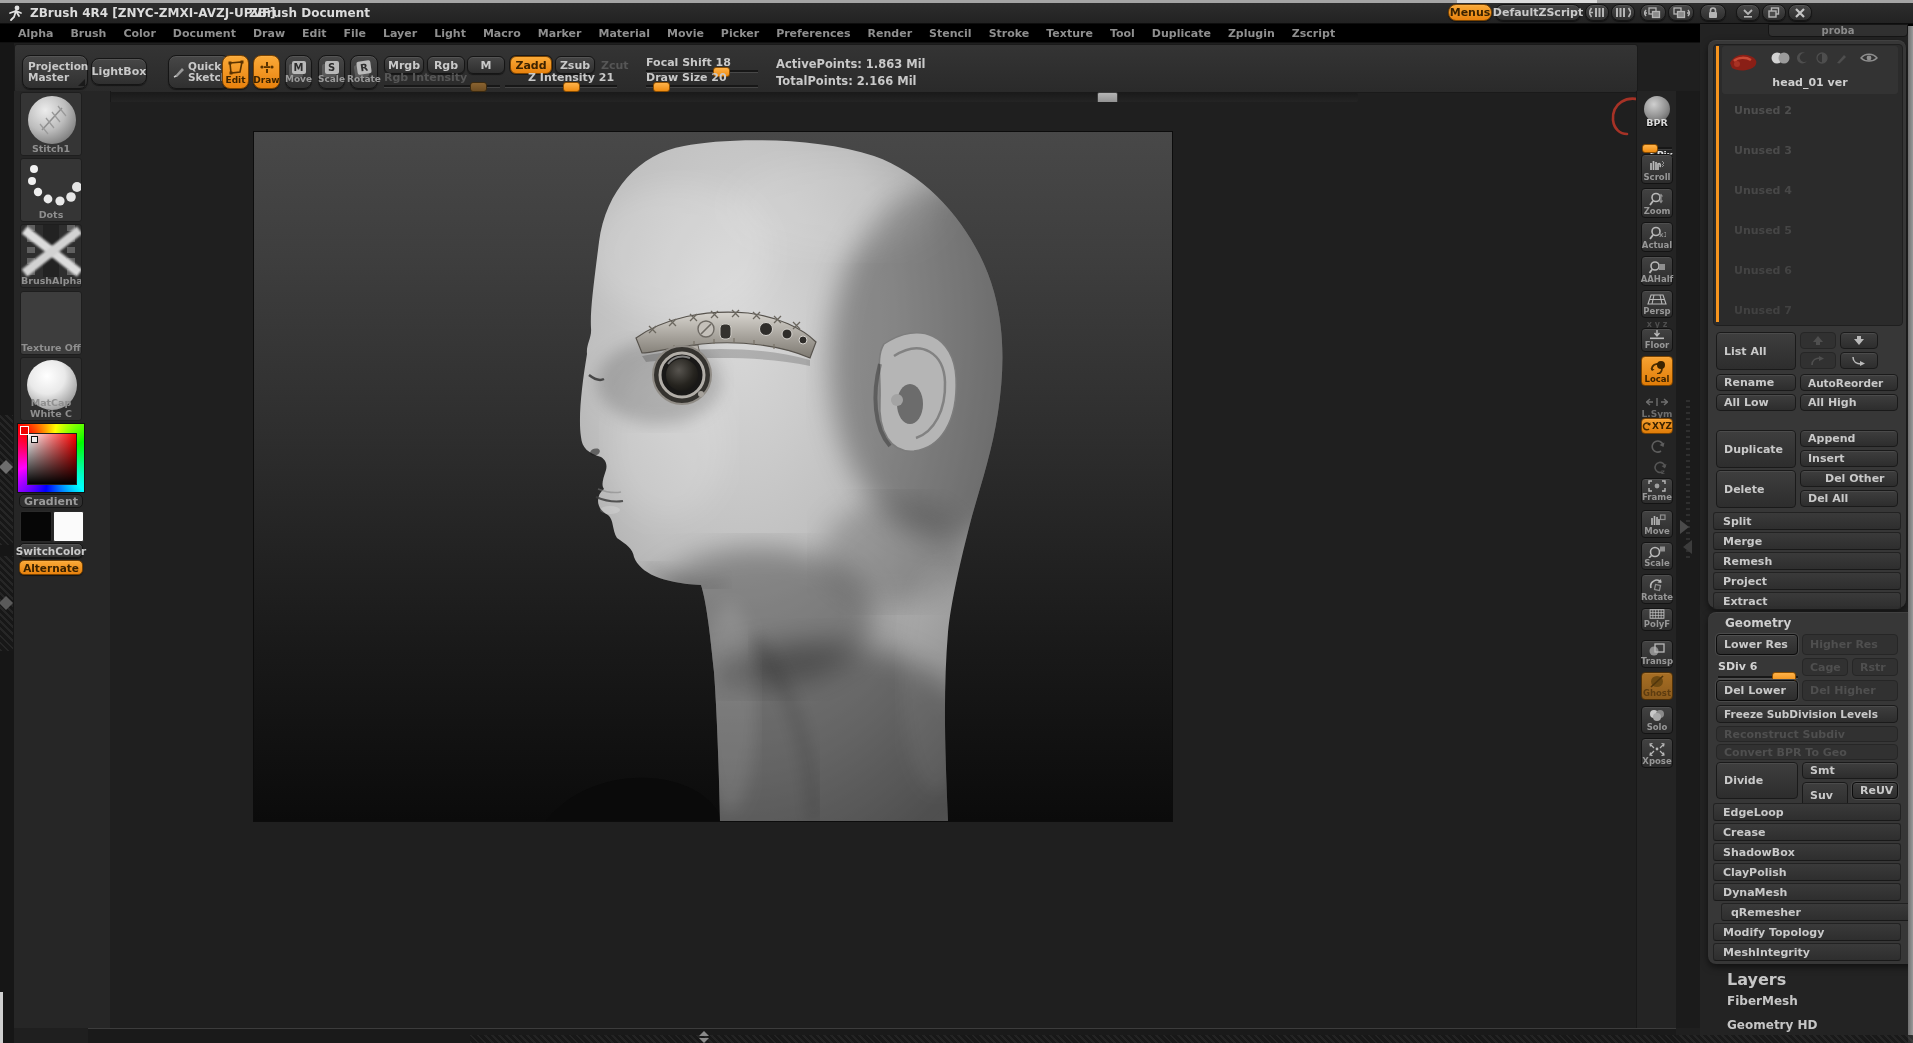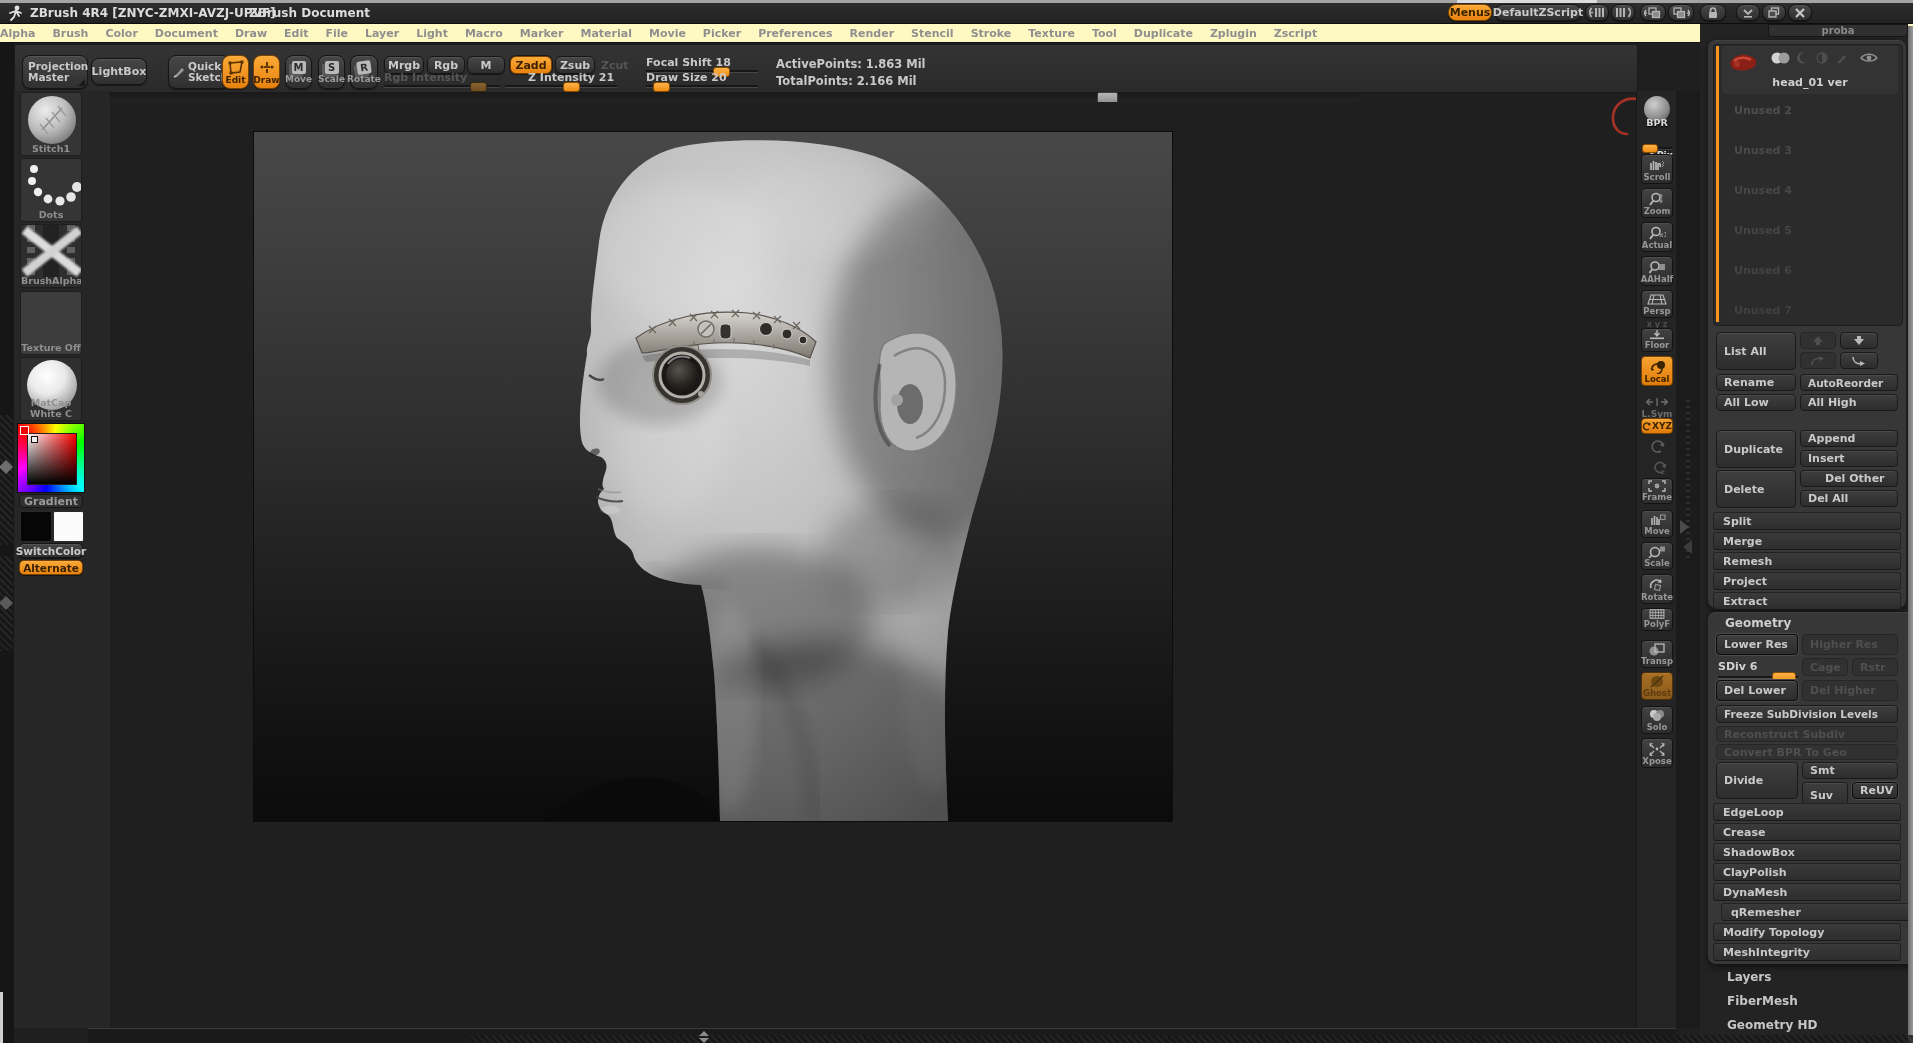--- a/index.html
+++ b/index.html
@@ -104,21 +104,21 @@
           <rect x="1" y="4" width="7" height="6" fill="#4a4a4a" stroke="#b5b5b5" stroke-width="1.4"></rect>
         </svg>
     </div>
     <div class="abs btn" style="left:1788px;top:1px;width:24px;height:17px;">
       <svg width="10" height="10" viewBox="0 0 10 10">
           <path d="M1,1 L9,9 M9,1 L1,9" stroke="#c5c5c5" stroke-width="2.2"></path>
         </svg>
     </div>
   </div>
 
-  <div class="abs" style="left:0;top:24px;width:1913px;height:19px;background:#fef9c3;border-bottom:1px solid #101010;display:flex;align-items:center;box-sizing:border-box;">
+  <div class="abs" style="left:0;top:24px;width:1913px;height:19px;background:#000000;border-bottom:1px solid #101010;display:flex;align-items:center;padding-left:18px;box-sizing:border-box;">
     <span class="menu-item">Alpha</span>
     <span class="menu-item">Brush</span>
     <span class="menu-item">Color</span>
     <span class="menu-item">Document</span>
     <span class="menu-item">Draw</span>
     <span class="menu-item">Edit</span>
     <span class="menu-item">File</span>
     <span class="menu-item">Layer</span>
     <span class="menu-item">Light</span>
     <span class="menu-item">Macro</span>
@@ -659,21 +659,21 @@
     <div class="abs rowbtn" style="left:5px;top:191px;width:188px;height:18px;">EdgeLoop</div>
     <div class="abs rowbtn" style="left:5px;top:211px;width:188px;height:18px;">Crease</div>
     <div class="abs rowbtn" style="left:5px;top:231px;width:188px;height:18px;">ShadowBox</div>
     <div class="abs rowbtn" style="left:5px;top:251px;width:188px;height:18px;">ClayPolish</div>
     <div class="abs rowbtn" style="left:5px;top:271px;width:188px;height:18px;">DynaMesh</div>
     <div class="abs rowbtn" style="left:13px;top:291px;width:204px;height:18px;">qRemesher</div>
     <div class="abs rowbtn" style="left:5px;top:311px;width:188px;height:18px;">Modify Topology</div>
     <div class="abs rowbtn" style="left:5px;top:331px;width:188px;height:18px;">MeshIntegrity</div>
   </div>
 
-  <span class="abs" style="left:1727px;top:970px;color:#c6c6c6;font-size:12px;">Layers</span>
+  <span class="abs" style="left:1727px;top:970px;color:#c6c6c6;font-size:16px;">Layers</span>
   <span class="abs" style="left:1727px;top:994px;color:#c6c6c6;font-size:12px;">FiberMesh</span>
   <span class="abs" style="left:1727px;top:1018px;color:#c6c6c6;font-size:12px;">Geometry HD</span>
 
   <div class="abs" style="left:1908px;top:26px;width:5px;height:1017px;background:linear-gradient(to right,#6e6e6e,#9a9a9a);"></div>
 
   <div class="abs" style="left:88px;top:1028px;width:1588px;height:1px;background:#3c3c3c;"></div>
   <div class="abs" style="left:88px;top:1029px;width:1588px;height:14px;background:#1a1a1a;"></div>
   <div class="abs hatch" style="left:470px;top:1035px;width:1443px;height:8px;opacity:.8;"></div>
   <div class="abs" style="left:697px;top:1031px;width:16px;height:12px;">
     <div class="tri" style="left:2px;top:0;border-left:5px solid transparent;border-right:5px solid transparent;border-bottom:5px solid #8a8a8a;"></div>

